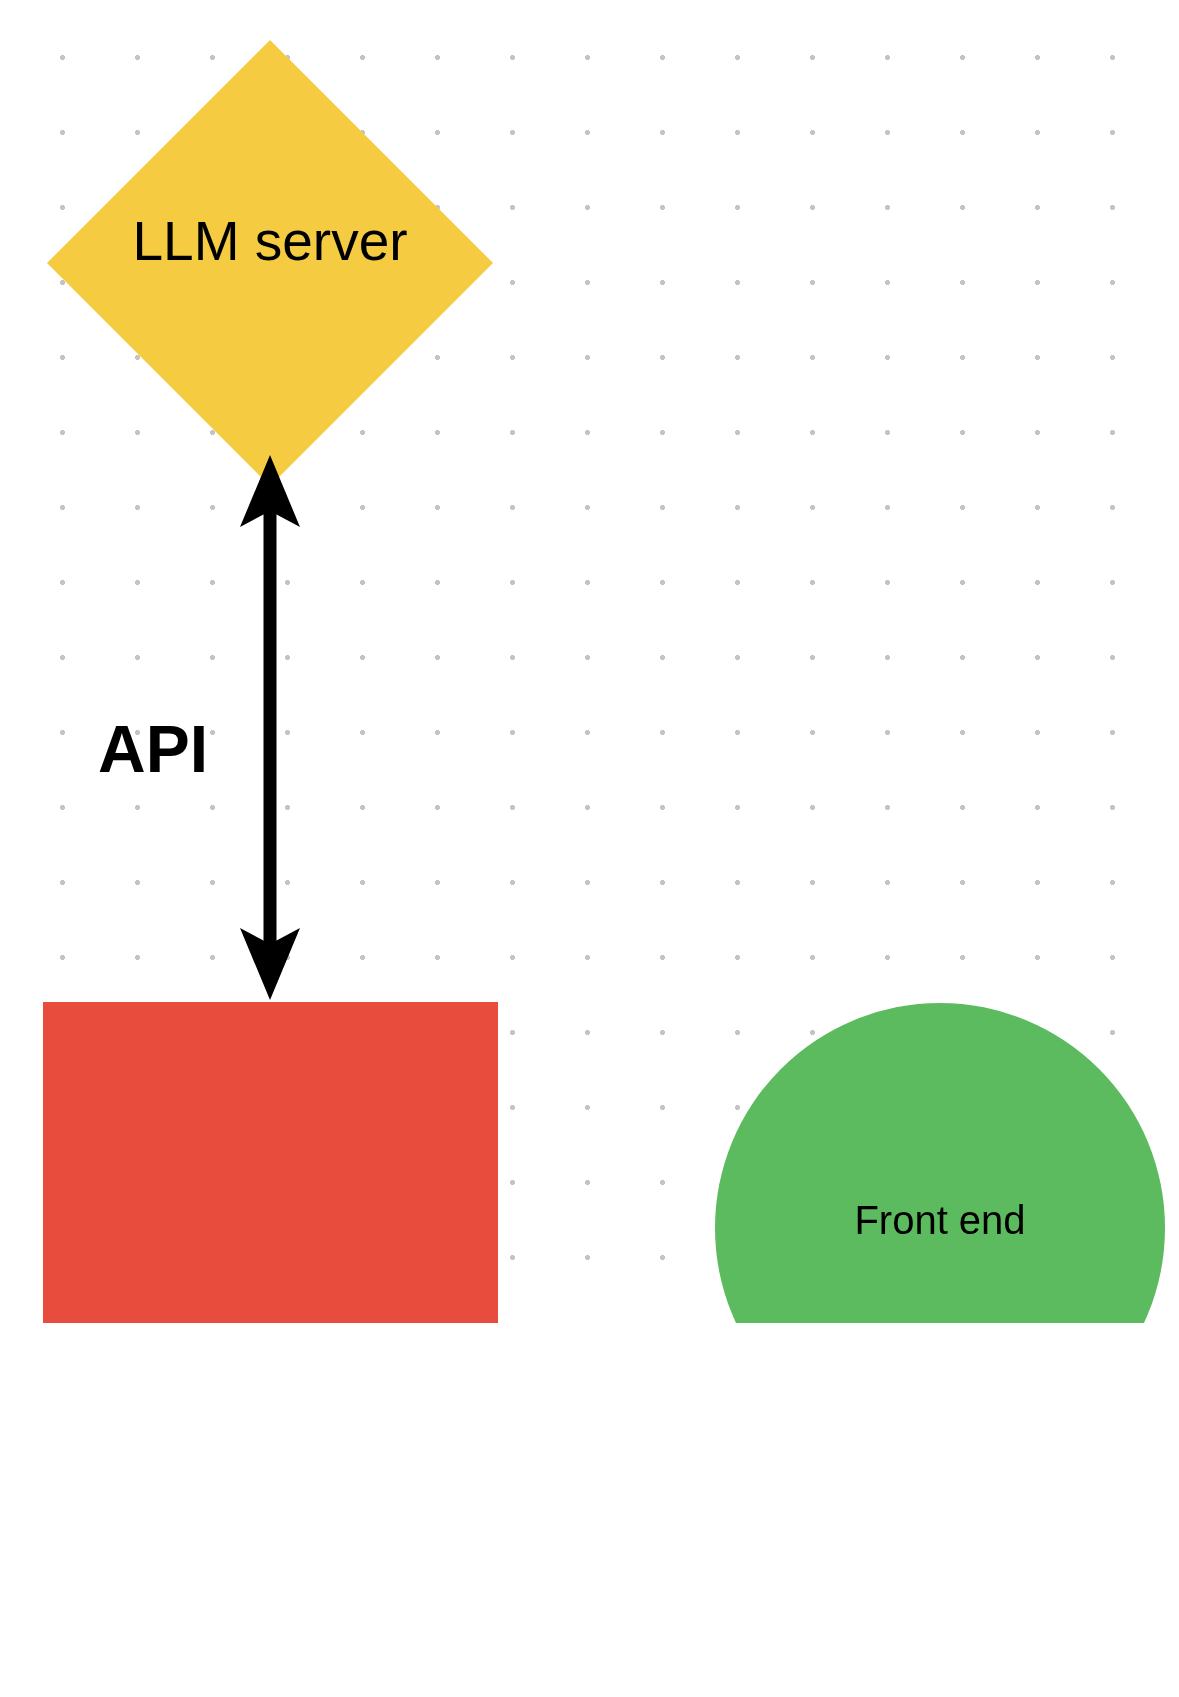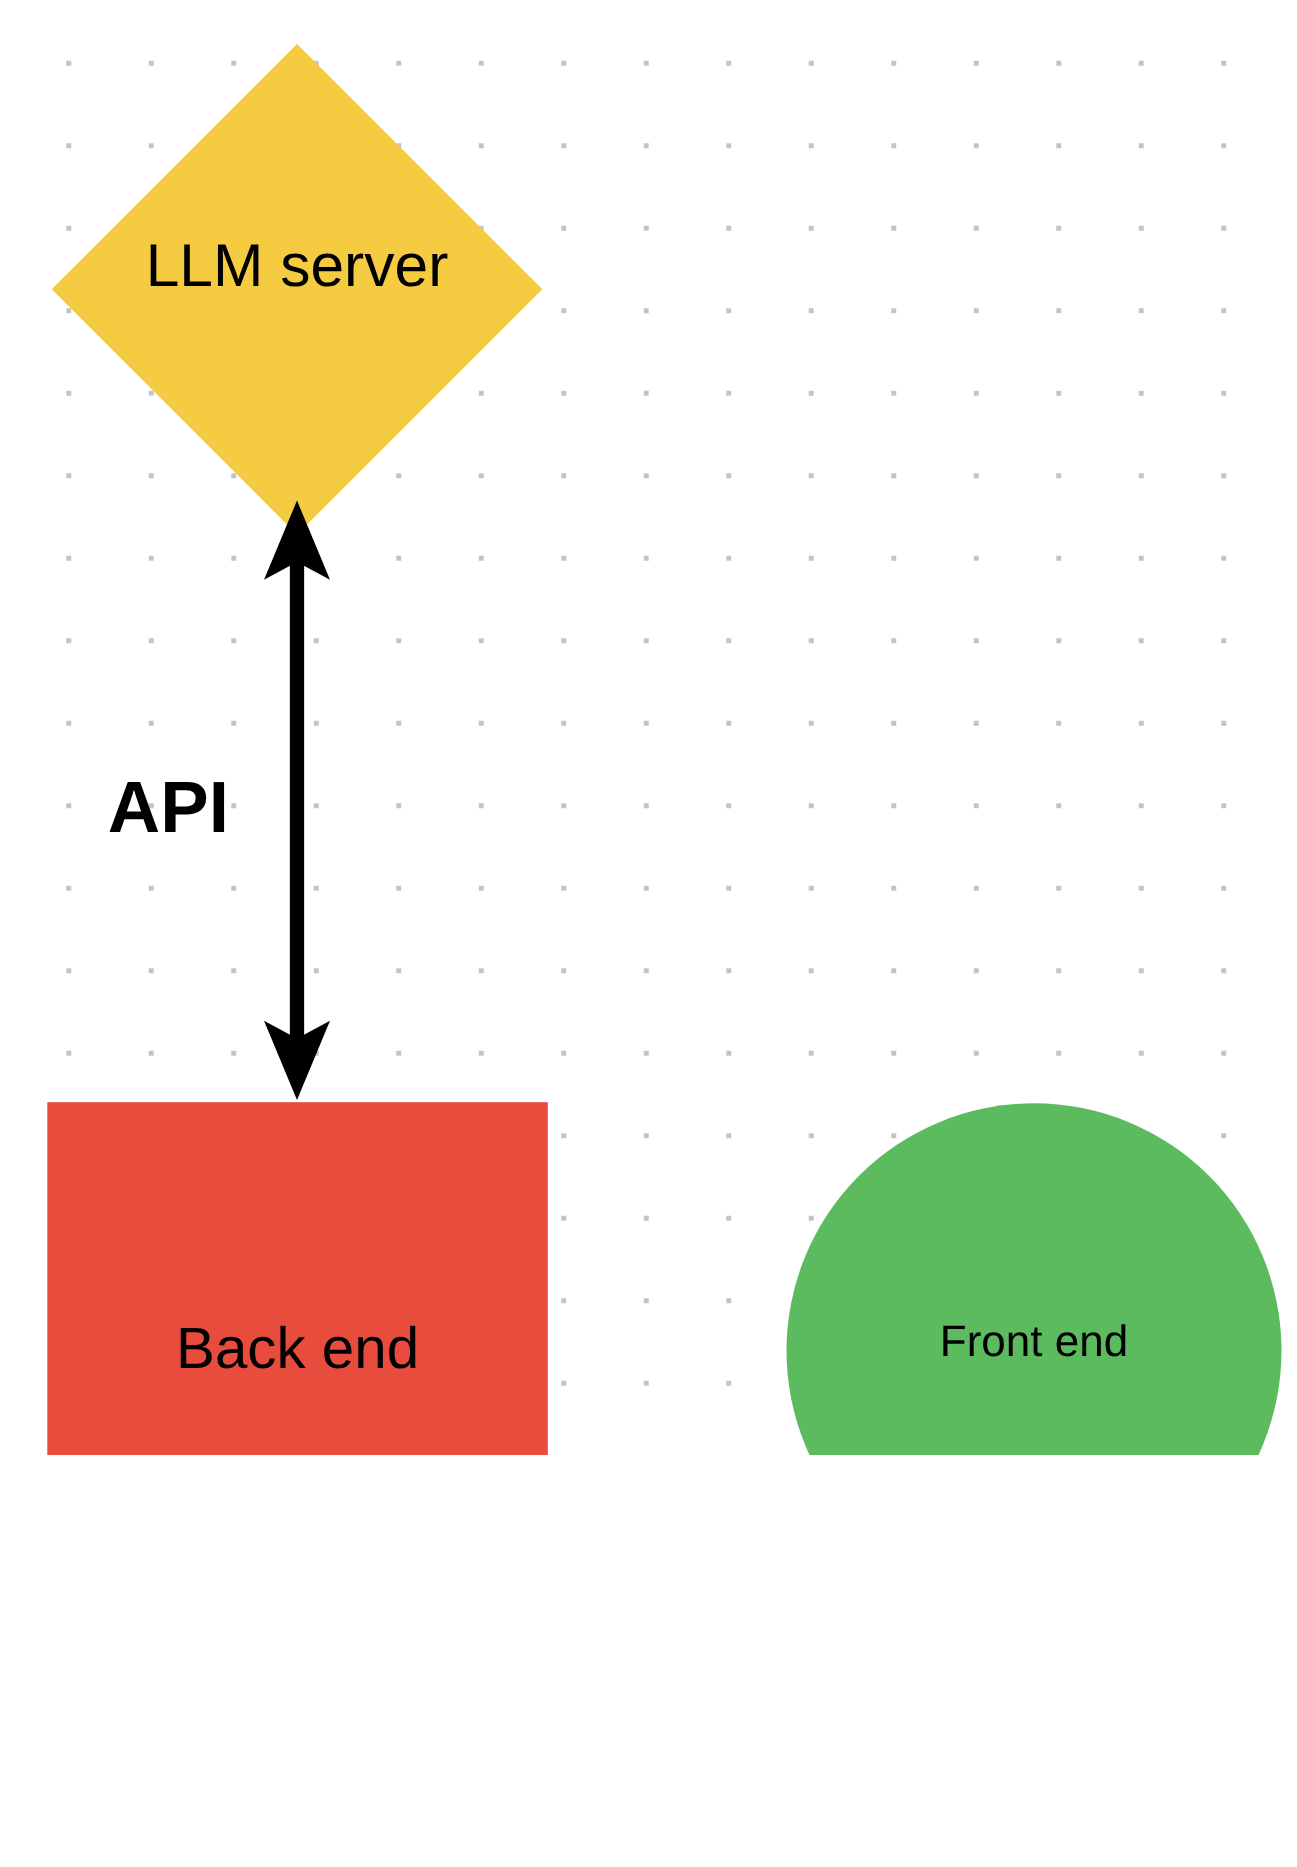--- a/index.html
+++ b/index.html
@@ -55,21 +55,21 @@
     font-size: 53px;
   }
   #frontend-label {
     left: 715px;
     top: 1200px;
     width: 450px;
     font-size: 40px;
   }
   #api-label {
     left: 98px;
-    top: 700px;
+    top: 716px;
     font-size: 66px;
   }
   #webrtc-label {
     left: 482px;
     top: 1570px;
     font-size: 68px;
   }
 </style>
 </head>
 <body>
@@ -96,20 +96,19 @@
       <path d="M 520 1490 Q 650 1570 785 1455" fill="none" stroke="#000000" stroke-width="14" stroke-linecap="butt"></path>
 
       <polygon points="463,1455 537,1452 516,1477 529,1506" fill="#000000"></polygon>
 
       <polygon points="828,1415 788,1477 786,1447 756,1443" fill="#000000"></polygon>
     </g>
   </svg>
 
   <div class="node-label" id="llm-label">LLM server</div>
 
-  <div class="node-label" id="backend-label">Back end</div>
 
   <div class="node-label" id="frontend-label">Front end</div>
 
   <div class="edge-label" id="api-label">API</div>
 
 
 </div>
 
 </body></html>

